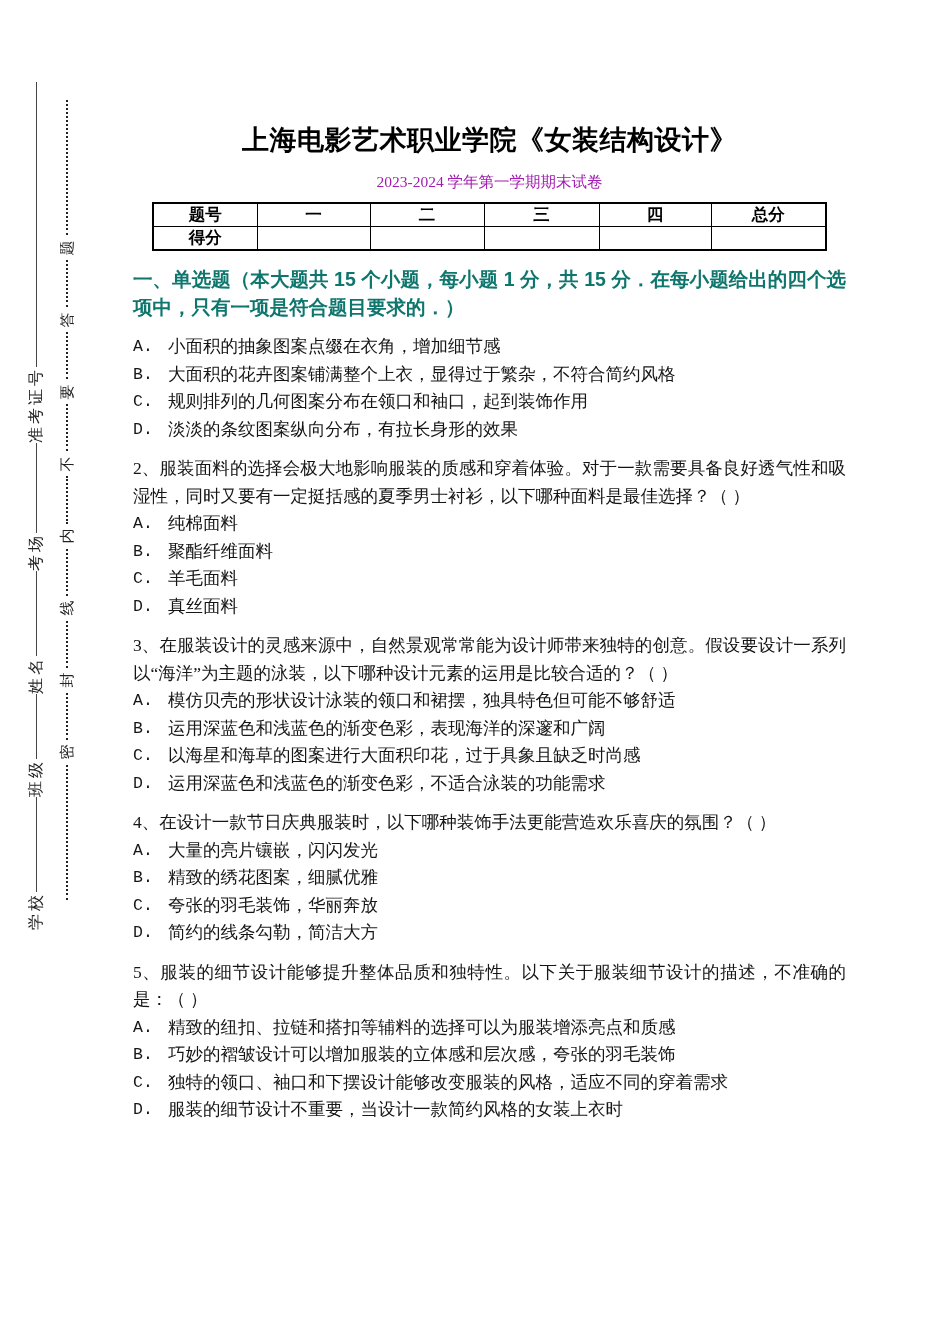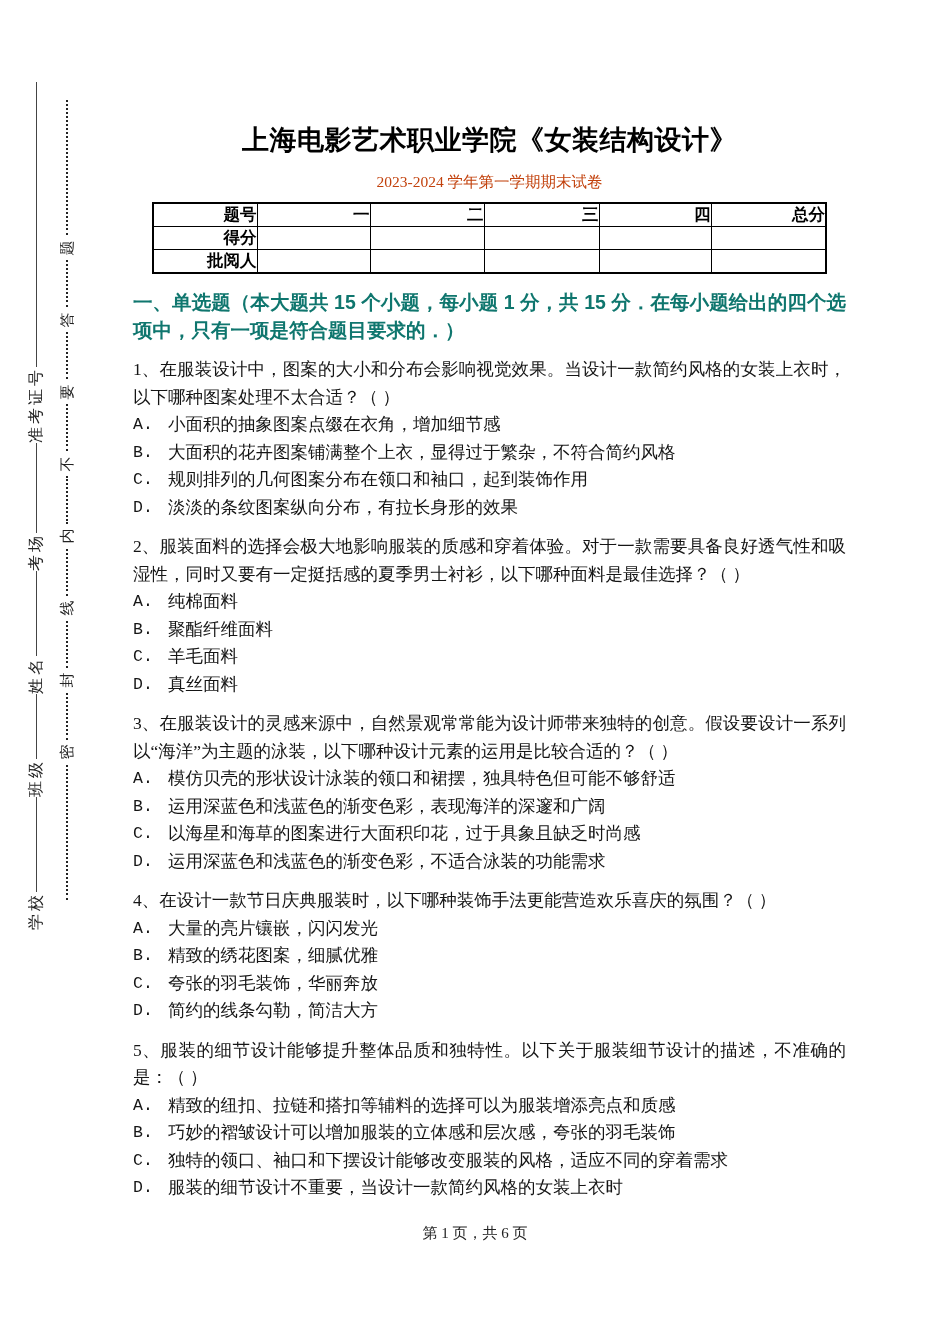--- a/index.html
+++ b/index.html
@@ -14,25 +14,25 @@
   .blank{display:inline-block;height:0;border-bottom:1.5px solid #444;align-self:center;}
   .b1{width:95px;} .b2{width:65px;} .b3{width:85px;} .b4{width:90px;} .bgrow{flex:1 1 150px;}
   .seal-char{font-size:15px;color:#222;padding:0 5px;white-space:nowrap;}
   .dots{flex:1 1 40px;height:0;border-bottom:2.5px dotted #222;align-self:center;}
   .dots.grow2{flex:2.2 1 120px;}
 
   
   .content{position:absolute;left:133px;top:122px;width:713px;}
   .title{margin:0;text-align:center;font-family:"Liberation Sans","DejaVu Sans",sans-serif;
          font-weight:700;font-size:27px;letter-spacing:0.5px;color:#000;}
-  .subtitle{margin:14px 0 0 0;text-align:center;font-size:15.5px;color:#c2410c;}
+  .subtitle{margin:14px 0 0 0;text-align:center;font-size:15.5px;color:#a21caf;}
 
   table.score-table{border-collapse:collapse;margin:9px auto 0 auto;table-layout:fixed;
                     border:2px solid #000;}
-  table.score-table td{border:1.2px solid #000;height:22px;text-align:right;vertical-align:middle;
+  table.score-table td{border:1.2px solid #000;height:22px;text-align:center;vertical-align:middle;
                     font-family:"Liberation Sans","DejaVu Sans",sans-serif;
                     font-weight:700;font-size:16.5px;color:#000;padding:0;}
   td.score-cell{font-weight:400;}
 
   .sec-heading{margin:14px 0 2px 0;font-family:"Liberation Sans","DejaVu Sans",sans-serif;
                font-weight:700;font-size:19.5px;line-height:28px;text-align:justify;color:#0f766e;}
 
   .q{margin-top:12px;}
   .q:first-of-type{margin-top:8px;}
   .stem{margin:0;font-size:17.5px;line-height:27.5px;text-align:justify;color:#151515;}
@@ -105,35 +105,26 @@
         <td>总分</td>
       </tr>
       <tr>
         <td>得分</td>
         <td class="score-cell"></td>
         <td class="score-cell"></td>
         <td class="score-cell"></td>
         <td class="score-cell"></td>
         <td class="score-cell"></td>
       </tr>
-      <tr>
-        <td>批阅人</td>
-        <td class="score-cell"></td>
-        <td class="score-cell"></td>
-        <td class="score-cell"></td>
-        <td class="score-cell"></td>
-        <td class="score-cell"></td>
-      </tr>
     </tbody>
       </table>
 
     <div class="sec-heading">一、单选题（本大题共 15 个小题，每小题 1 分，共 15 分．在每小题给出的四个选项中，只有一项是符合题目要求的．）</div>
 
     <div class="q">
-      <p class="stem">1、在服装设计中，图案的大小和分布会影响视觉效果。当设计一款简约风格的女装上衣时，以下哪种图案处理不太合适？（  ）</p>
       <div class="opt">
         <span class="opt-key">A.</span>
         <span class="opt-text">小面积的抽象图案点缀在衣角，增加细节感</span>
       </div>
       <div class="opt">
         <span class="opt-key">B.</span>
         <span class="opt-text">大面积的花卉图案铺满整个上衣，显得过于繁杂，不符合简约风格</span>
       </div>
       <div class="opt">
         <span class="opt-key">C.</span>
@@ -220,15 +211,14 @@
         <span class="opt-text">独特的领口、袖口和下摆设计能够改变服装的风格，适应不同的穿着需求</span>
       </div>
       <div class="opt">
         <span class="opt-key">D.</span>
         <span class="opt-text">服装的细节设计不重要，当设计一款简约风格的女装上衣时</span>
       </div>
     </div>
 
   </div>
 
-  <div class="footer">第 1 页，共 6 页</div>
 
 </div>
 
 </body></html>

